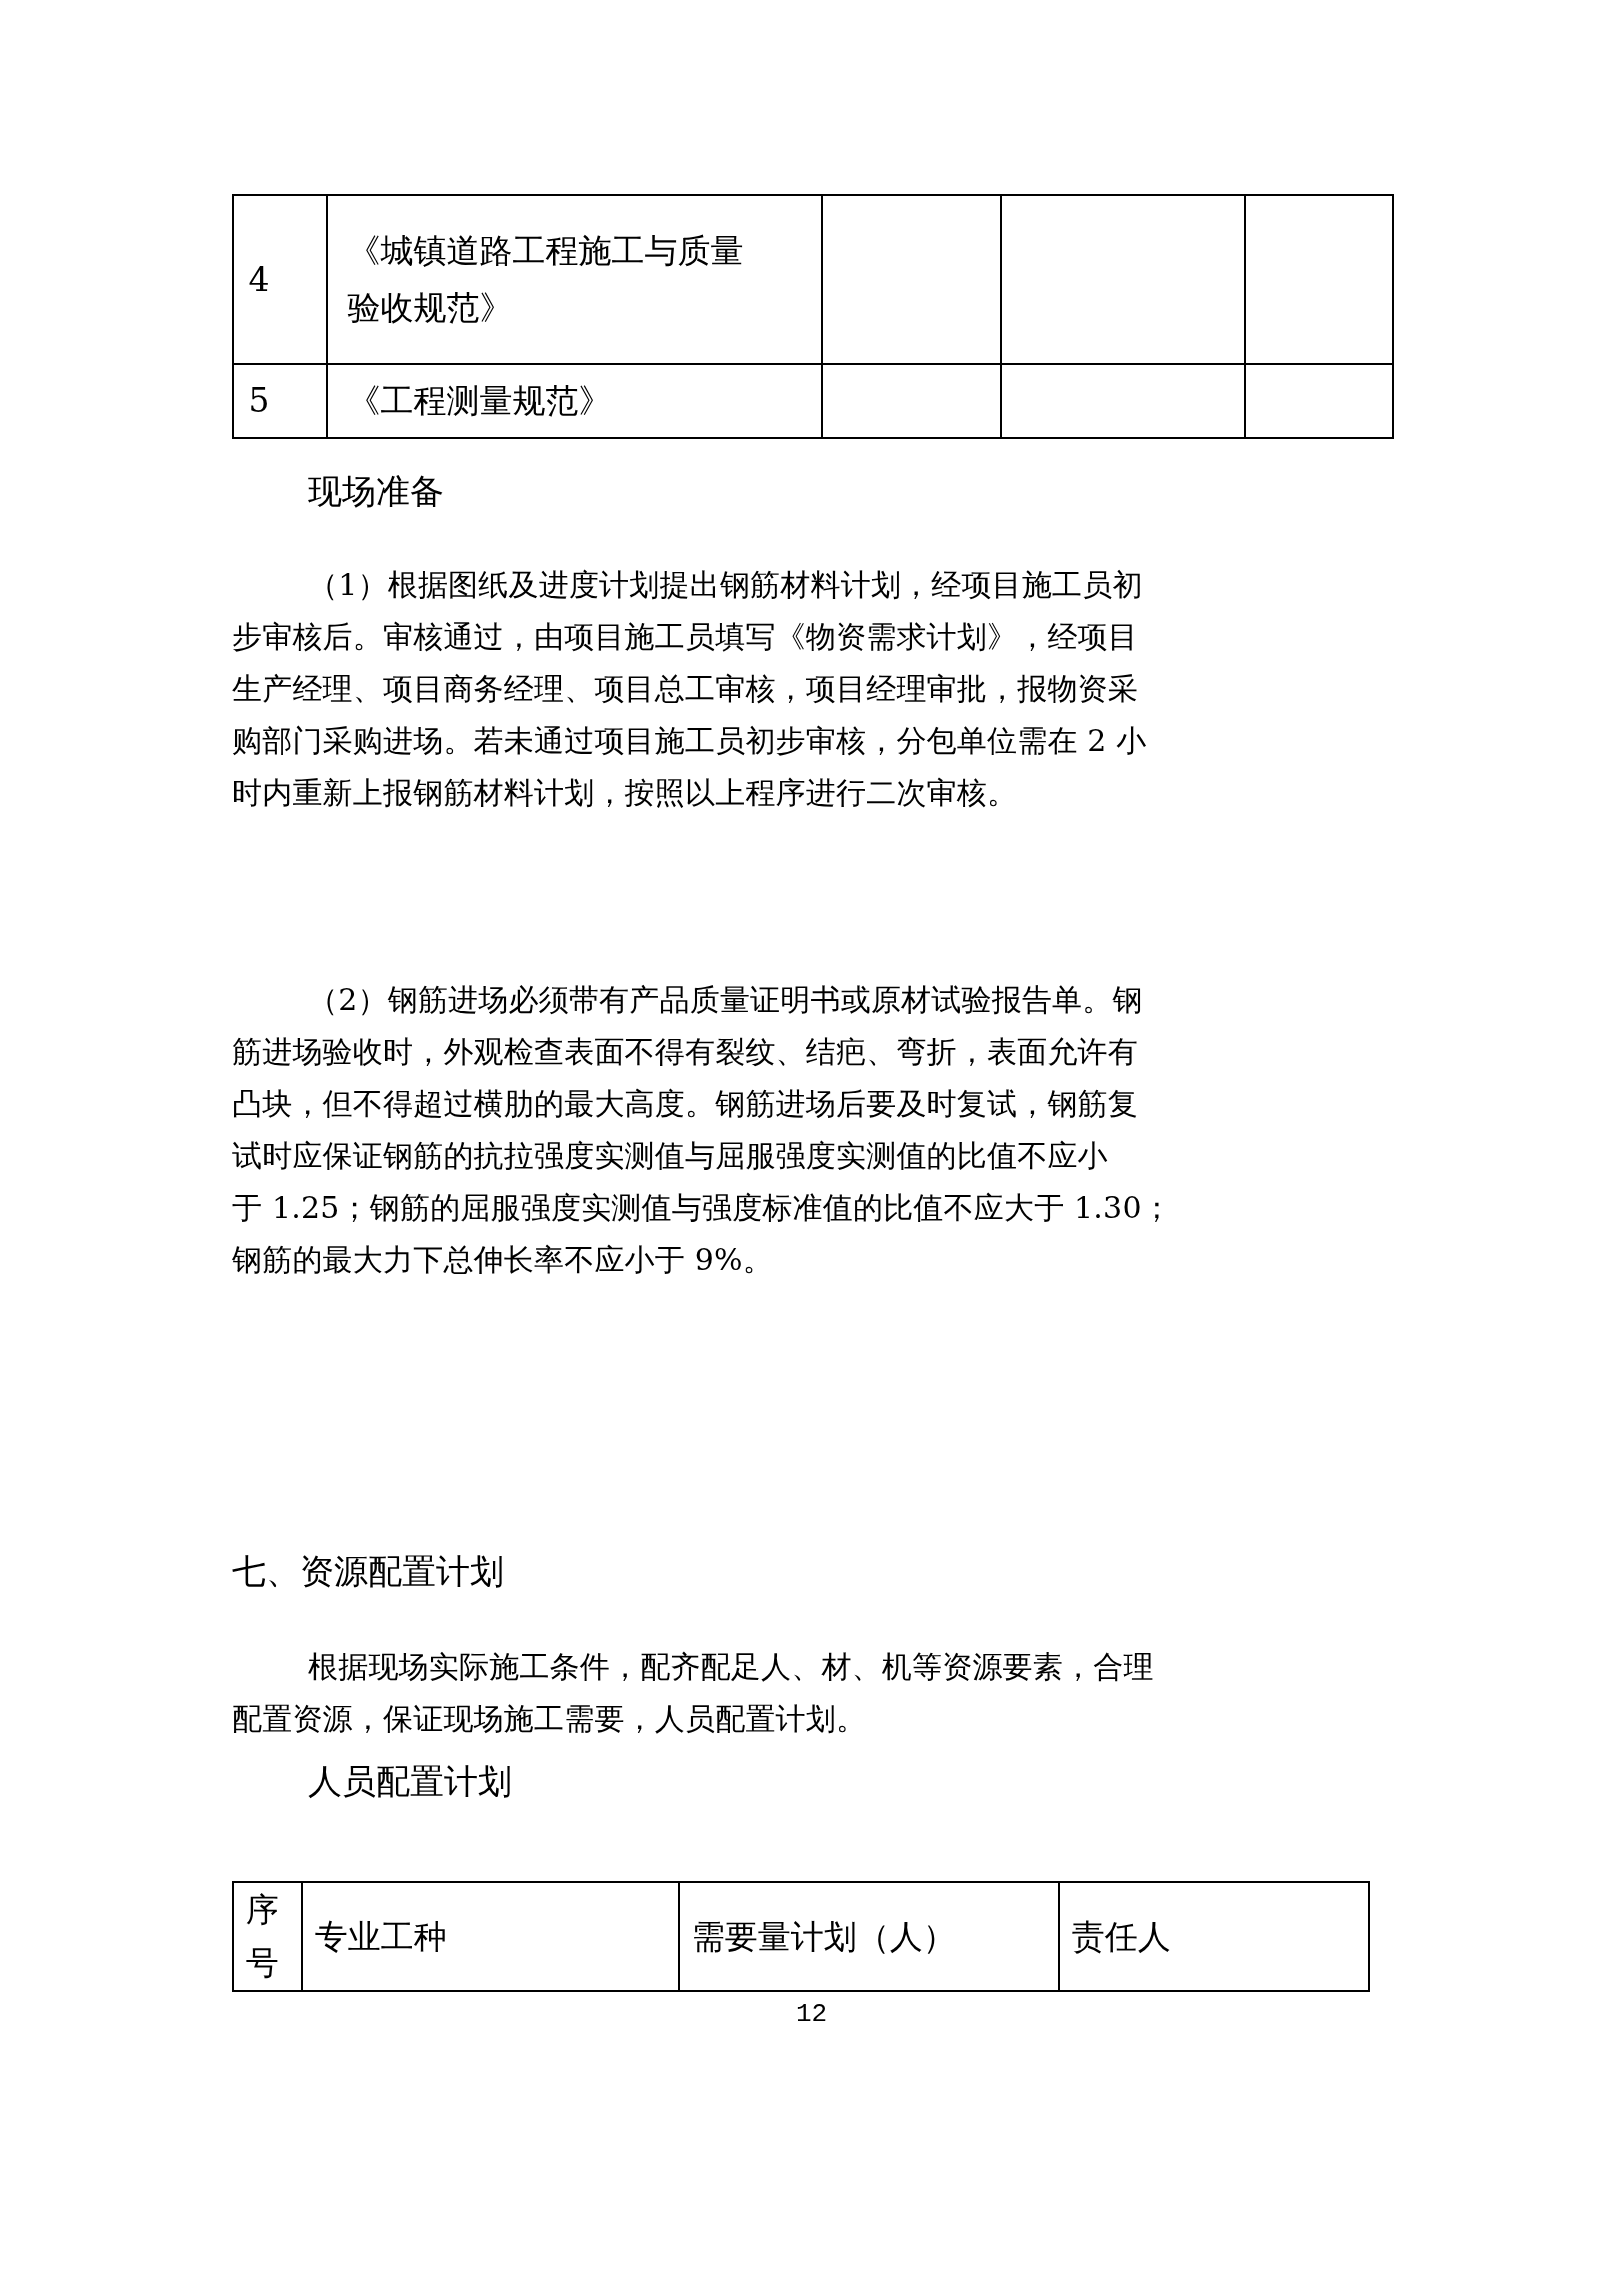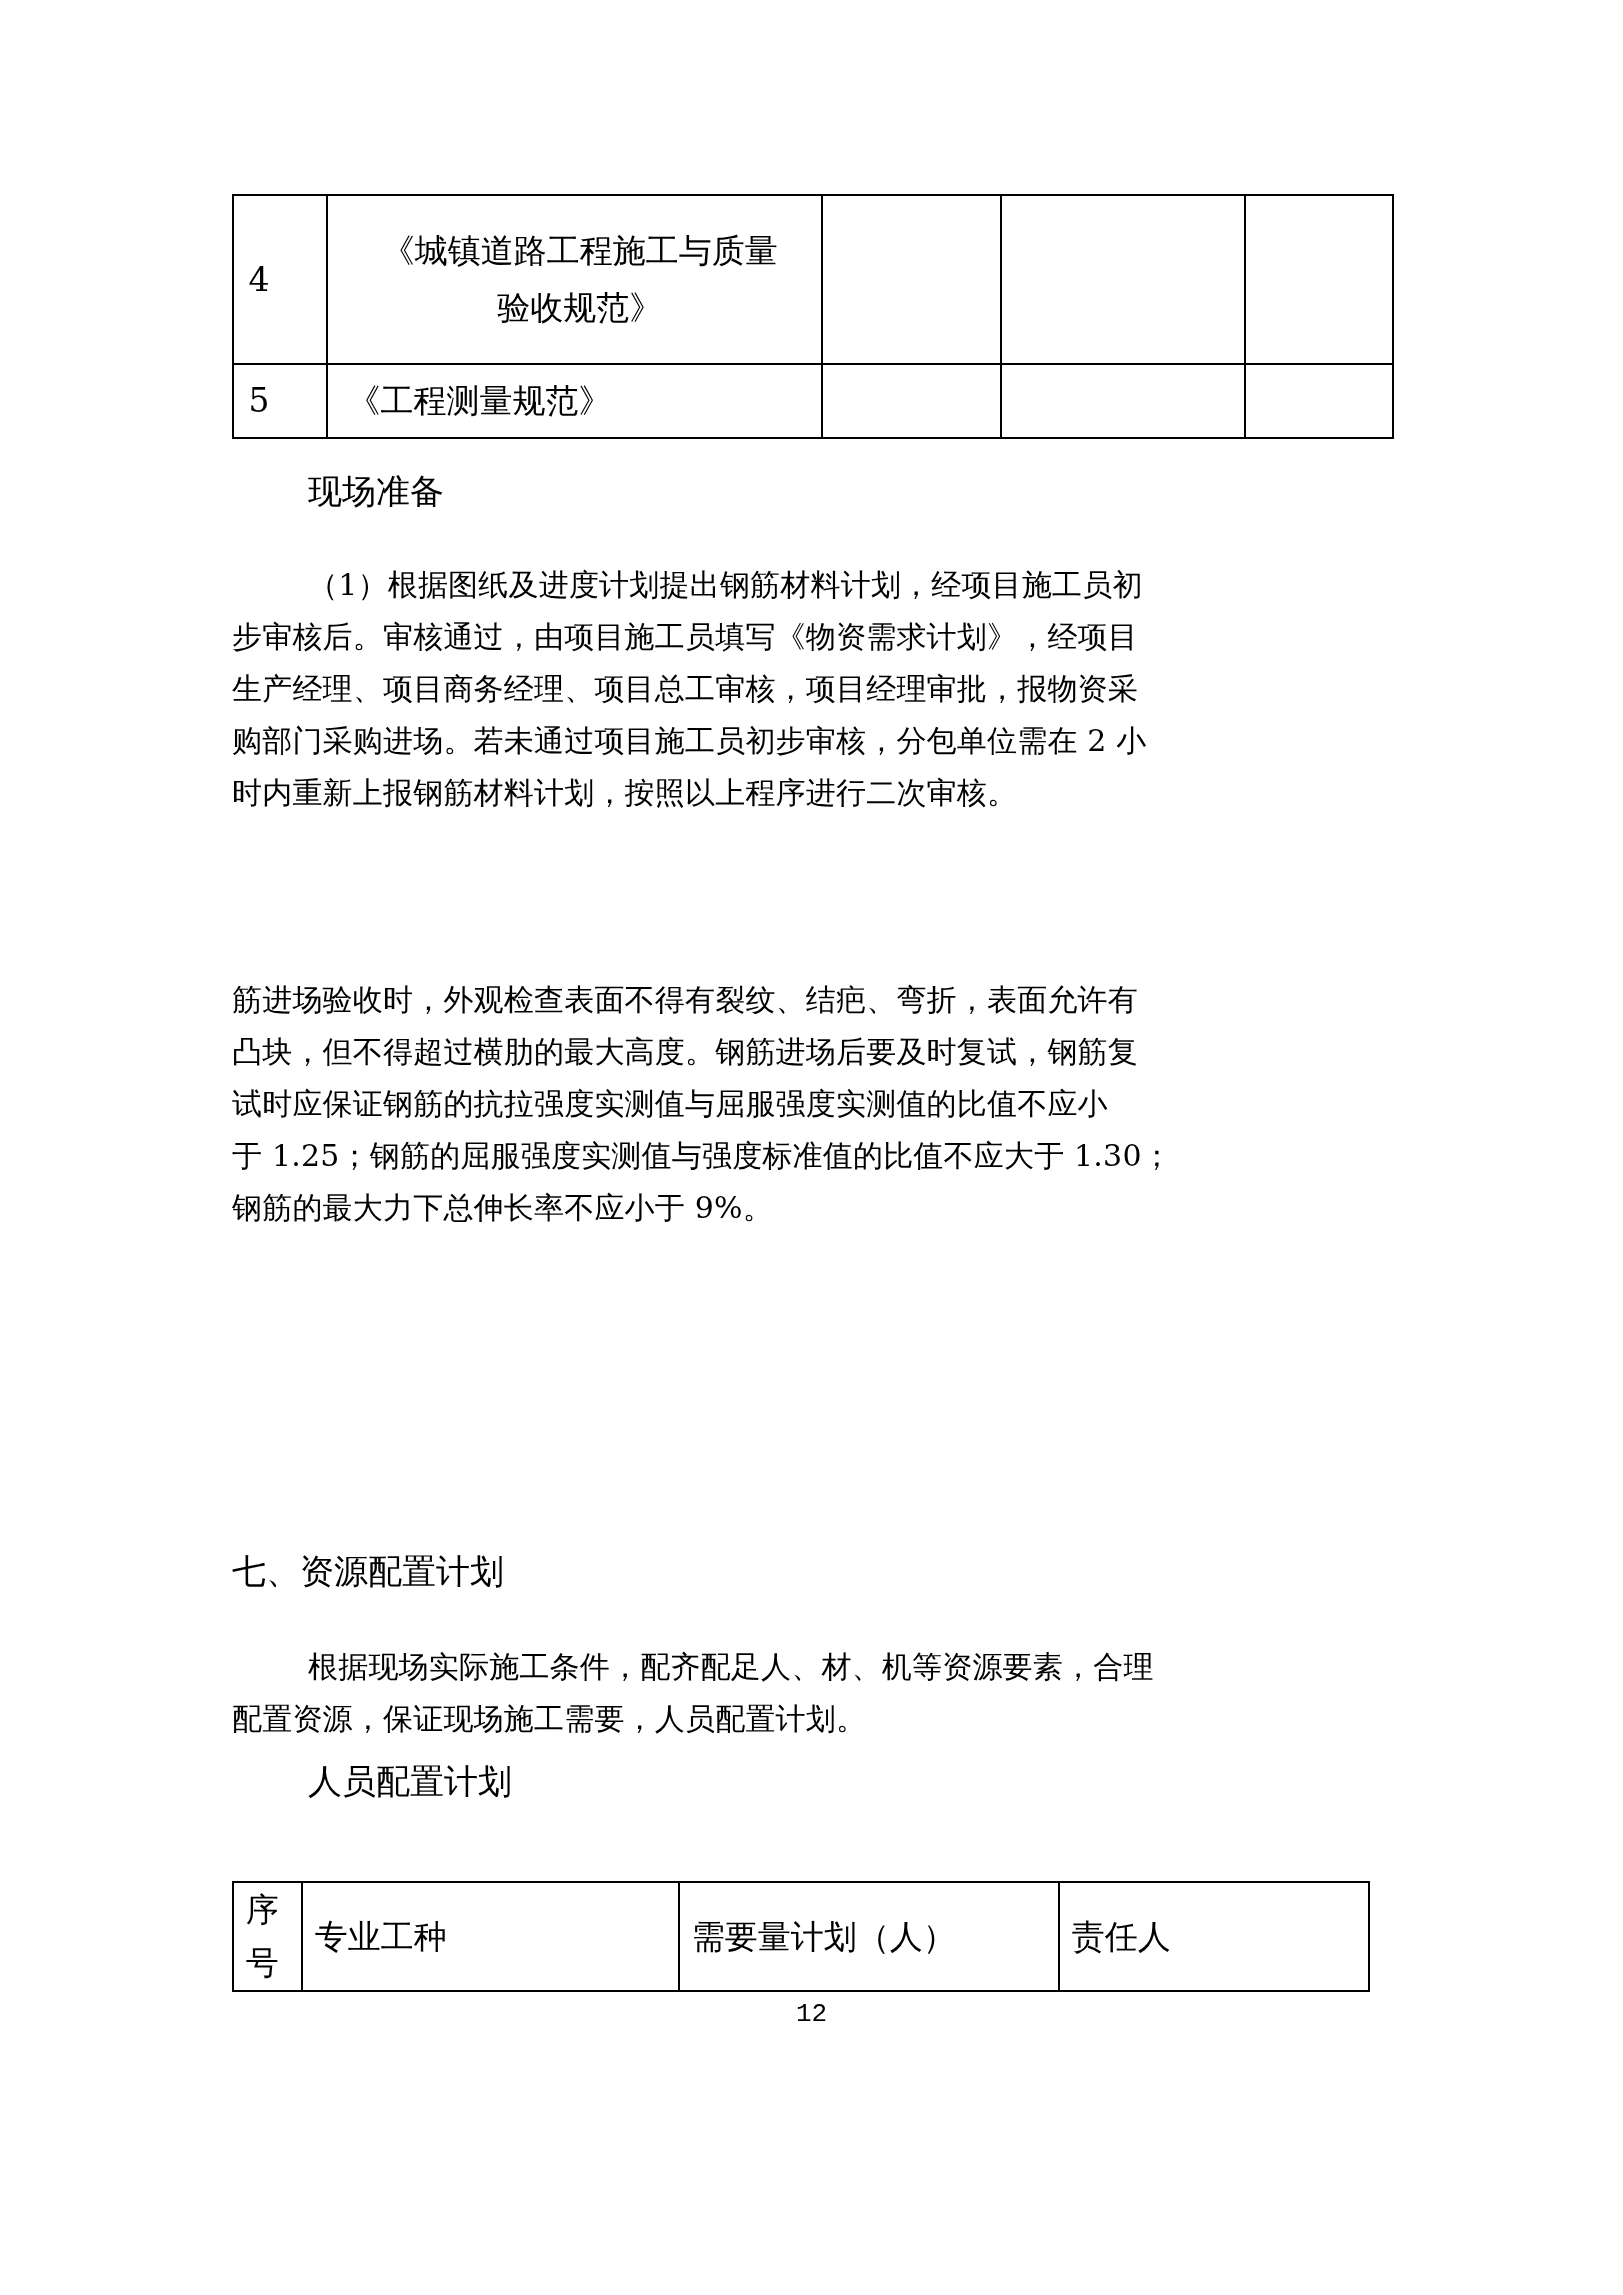--- a/index.html
+++ b/index.html
@@ -55,21 +55,20 @@
   #standards-table col.c0 { width: 94px; }
   #standards-table col.c1 { width: 495px; }
   #standards-table col.c2 { width: 179px; }
   #standards-table col.c3 { width: 244px; }
   #standards-table col.c4 { width: 148px; }
   #standards-table tr.tall td { height: 167px; }
   #standards-table tr.short td { height: 72px; }
   #standards-table .two-line {
     display: block;
     line-height: 1.72;
-    text-align: center;
   }
 
   
   #personnel-table {
     left: 232px;
     top: 1881px;
     width: 1136px;
   }
   #personnel-table col.p0 { width: 69px; }
   #personnel-table col.p1 { width: 377px; }
@@ -154,20 +153,21 @@
 
   <div class="body-block" style="top: 559px;">
     <span class="body-line indent2">（1）根据图纸及进度计划提出钢筋材料计划，经项目施工员初</span>
     <span class="body-line">步审核后。审核通过，由项目施工员填写《物资需求计划》，经项目</span>
     <span class="body-line">生产经理、项目商务经理、项目总工审核，项目经理审批，报物资采</span>
     <span class="body-line">购部门采购进场。若未通过项目施工员初步审核，分包单位需在 2 小</span>
     <span class="body-line">时内重新上报钢筋材料计划，按照以上程序进行二次审核。</span>
   </div>
 
   <div class="body-block" style="top: 974px;">
+    <span class="body-line indent2">（2）钢筋进场必须带有产品质量证明书或原材试验报告单。钢</span>
     <span class="body-line">筋进场验收时，外观检查表面不得有裂纹、结疤、弯折，表面允许有</span>
     <span class="body-line">凸块，但不得超过横肋的最大高度。钢筋进场后要及时复试，钢筋复</span>
     <span class="body-line">试时应保证钢筋的抗拉强度实测值与屈服强度实测值的比值不应小</span>
     <span class="body-line">于 1.25；钢筋的屈服强度实测值与强度标准值的比值不应大于 1.30；</span>
     <span class="body-line">钢筋的最大力下总伸长率不应小于 9%。</span>
   </div>
 
   <div class="heading" style="top: 1538px;">七、资源配置计划</div>
 
   <div class="body-block" style="top: 1641px;">

